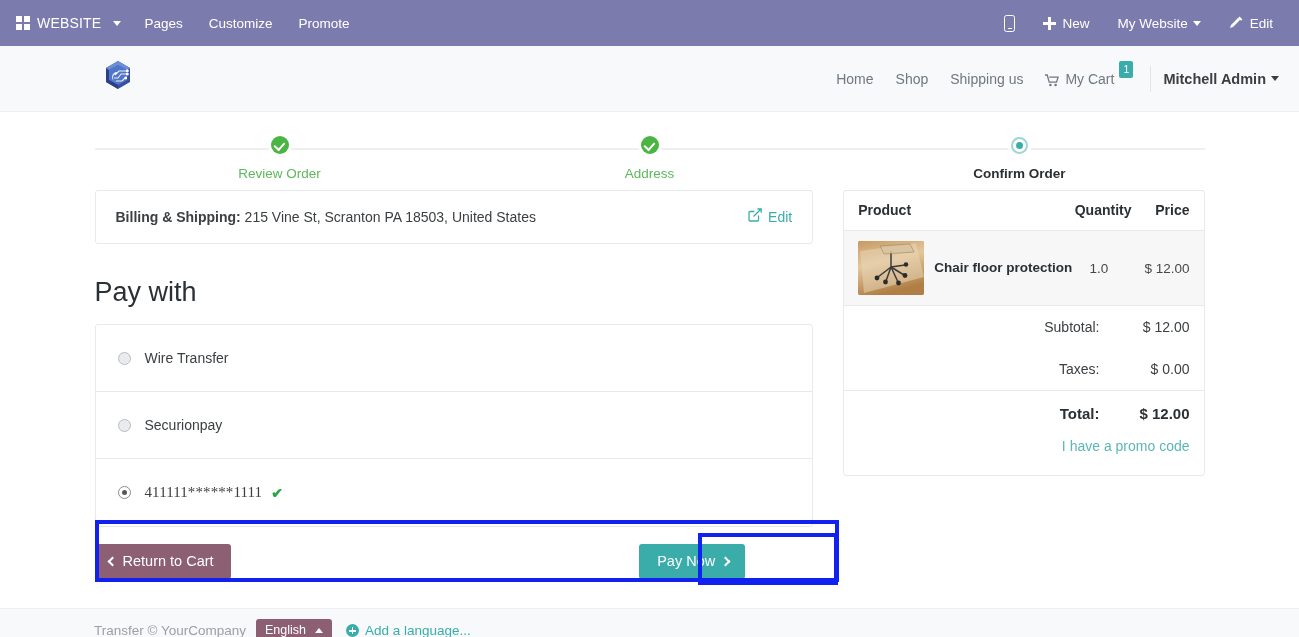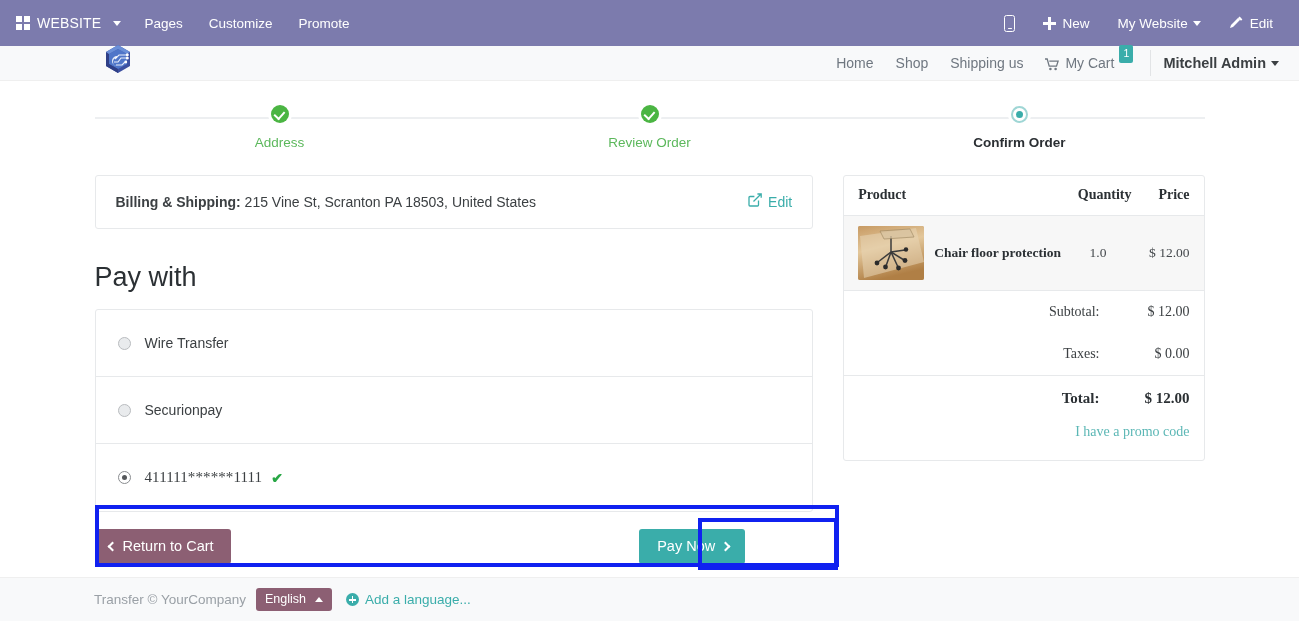--- a/index.html
+++ b/index.html
@@ -83,21 +83,21 @@
   }
   .plus-ico::before { left: 0; top: 5px; width: 13px; height: 3px; }
   .plus-ico::after { top: 0; left: 5px; width: 3px; height: 13px; }
   .pencil-ico {
     width: 14px; height: 14px; margin-right: 7px; position: relative;
   }
   .pencil-ico svg { display: block; }
 
   
   .site-header {
-    height: 35px;
+    height: 66px;
     background: #f8f9fa;
     border-bottom: 1px solid #efefef;
     display: flex;
     align-items: center;
     padding: 0 20px 0 0;
     position: relative;
   }
   .logo-wrap {
     width: 60px; height: 44px;
     margin-left: 88px;
@@ -202,21 +202,21 @@
   .step-label {
     margin-top: 10px;
     font-size: 13.5px;
     color: #5cb85c;
   }
   .step-label.current { color: #2b2f33; font-weight: bold; }
 
   
   .cols {
     width: 1110px;
-    margin: 16px auto;
+    margin: 0 auto;
     display: flex;
     gap: 30px;
     align-items: flex-start;
   }
   .col-left { width: 720px; position: relative; }
   .col-right { width: 362px; }
 
   .address-card {
     border: 1px solid #e7e9eb;
     border-radius: 3px;
@@ -327,21 +327,20 @@
   }
   .chev.left { transform: rotate(-135deg); }
   .chev.right { transform: rotate(45deg); }
 
   
   .summary {
     border: 1px solid #e7e9eb;
     border-radius: 3px;
     background: #fff;
     overflow: hidden;
-    font-family: Liberation Serif, serif;
   }
   .sum-head {
     display: flex;
     align-items: center;
     padding: 11px 14px 12px;
     font-size: 14px;
     font-weight: bold;
     color: #2b3034;
     border-bottom: 1px solid #e7e9eb;
   }
@@ -534,27 +533,27 @@
 
 <div class="page">
 
   <div class="wizard">
     <div class="wizard-line"></div>
     <div class="steps">
       <div class="step">
         <div class="dot-wrap">
           <span class="dot-done"></span>
         </div>
-        <div class="step-label">Address</div>
+        <div class="step-label">Review Order</div>
       </div>
       <div class="step">
         <div class="dot-wrap">
           <span class="dot-done"></span>
         </div>
-        <div class="step-label">Review Order</div>
+        <div class="step-label">Address</div>
       </div>
       <div class="step">
         <div class="dot-wrap">
           <span class="dot-current"></span>
         </div>
         <div class="step-label current">Confirm Order</div>
       </div>
     </div>
   </div>
 

